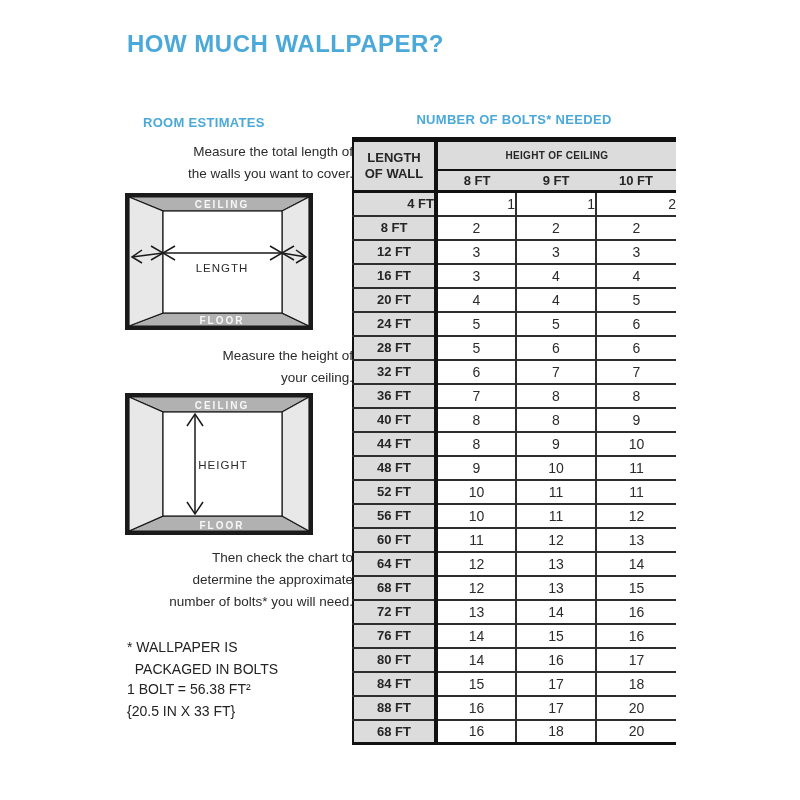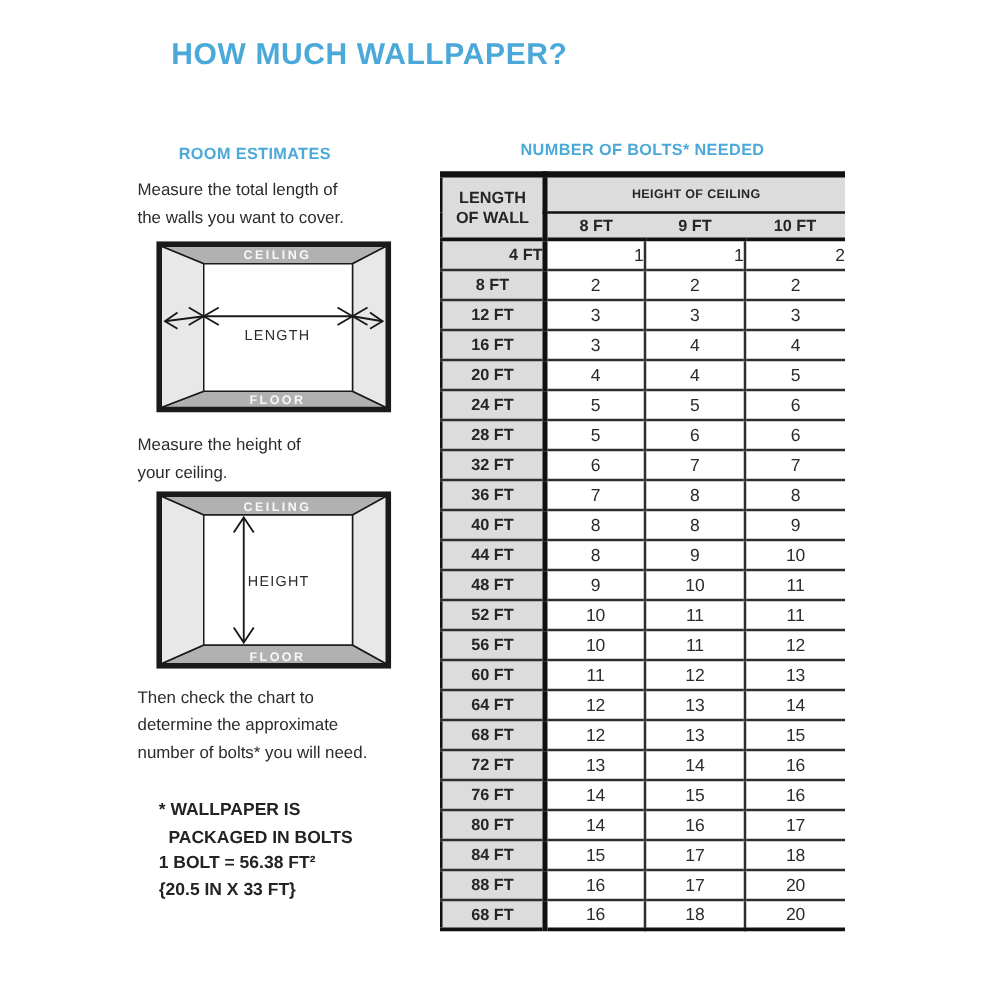--- a/index.html
+++ b/index.html
@@ -1,37 +1,37 @@
 <!DOCTYPE html>
 <html><head>
 <meta charset="utf-8">
 <style>
   * { margin:0; padding:0; box-sizing:border-box; }
   html,body { background:#ffffff; }
   body { font-family:"Liberation Sans", sans-serif; color:#262626; }
   .page { position:relative; width:800px; height:800px; background:#fff; overflow:hidden; }
 
   .page-title {
-    position:absolute; left:137px; top:30px;
+    position:absolute; left:127px; top:30px;
     font-size:24px; font-weight:bold; letter-spacing:.5px; color:#4BA9D9;
   }
   .section-heading {
     font-size:13px; font-weight:bold; letter-spacing:.3px; color:#4BA9D9;
   }
   .left-heading { position:absolute; left:127px; top:115px;padding-left:16px; }
   .para {
-    position:absolute; left:110px; width:220px;
-    font-size:13.5px; line-height:22px; color:#2b2b2b; white-space:pre-line;
+    position:absolute; left:133px; width:220px;
+    font-size:13.5px; line-height:22px; color:#2b2b2b; white-space:pre-line;text-align:right;
   }
   .para-1 { top:141px; }
   .para-2 { top:345px; }
   .para-3 { top:547px; }
   .note {
     position:absolute; left:127px; width:230px;
-    font-size:14px; line-height:22px; font-weight:bold; color:#232323; white-space:pre-line;
+    font-size:14px; line-height:22px; font-weight:normal; color:#232323; white-space:pre-line;
   }
   .note-1 { top:636px; }
   .note-2 { top:678px; }
 
   .diagram { position:absolute; left:125px; }
   .diagram-1 { top:193px; }
   .diagram-2 { top:393px; }
   .band-label { font-size:10px; font-weight:600; letter-spacing:2px; fill:#f7f7f7; }
   .dim-label  { font-size:11.5px; letter-spacing:1px; fill:#2b2b2b; }
 

